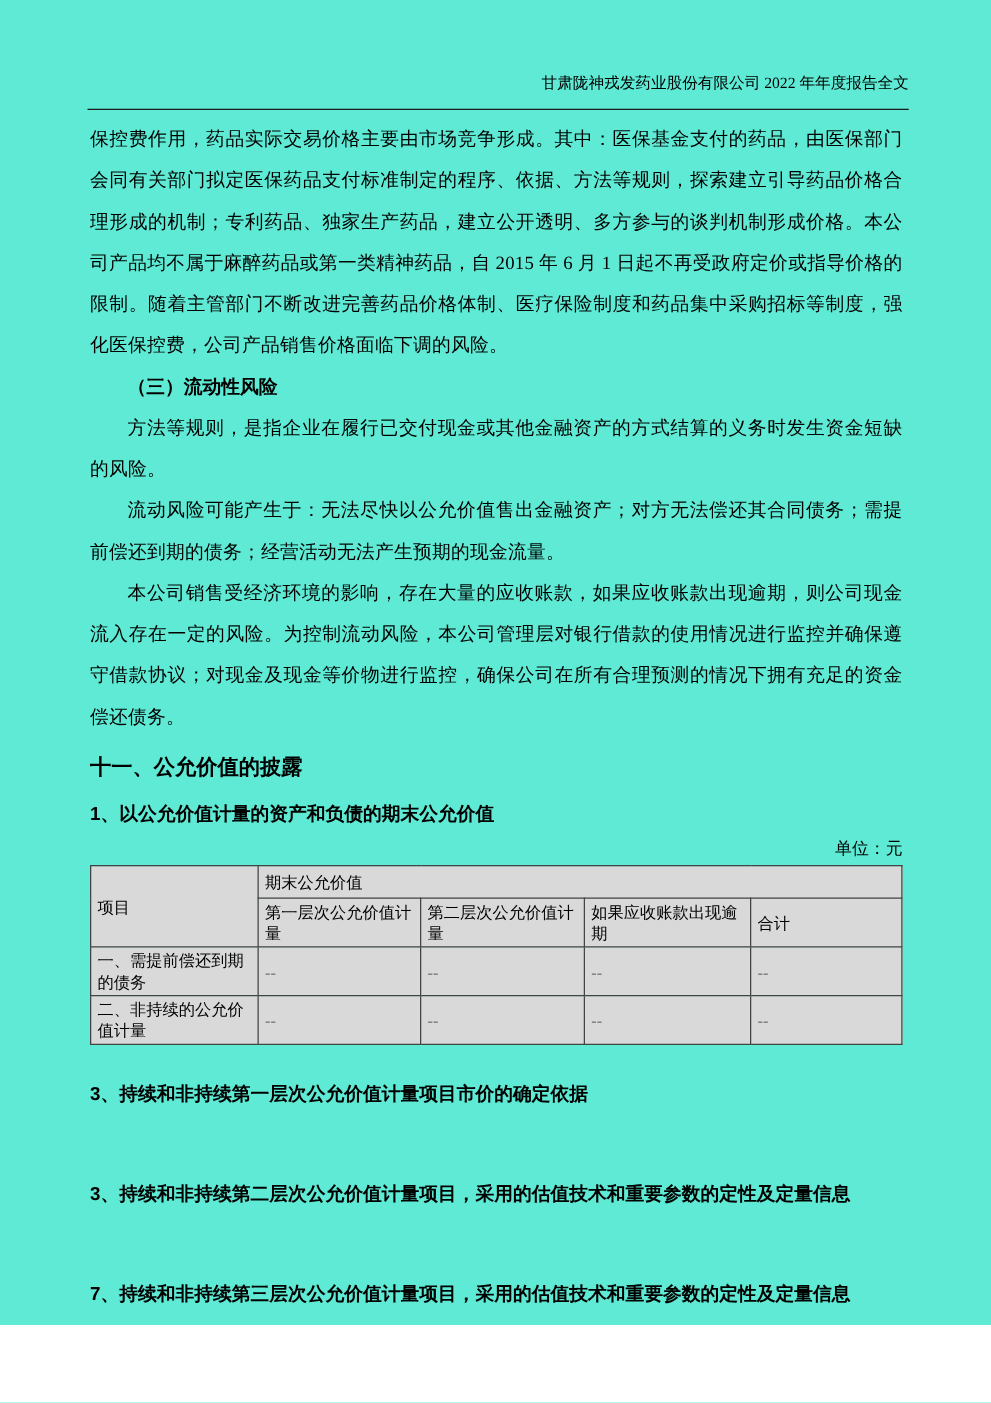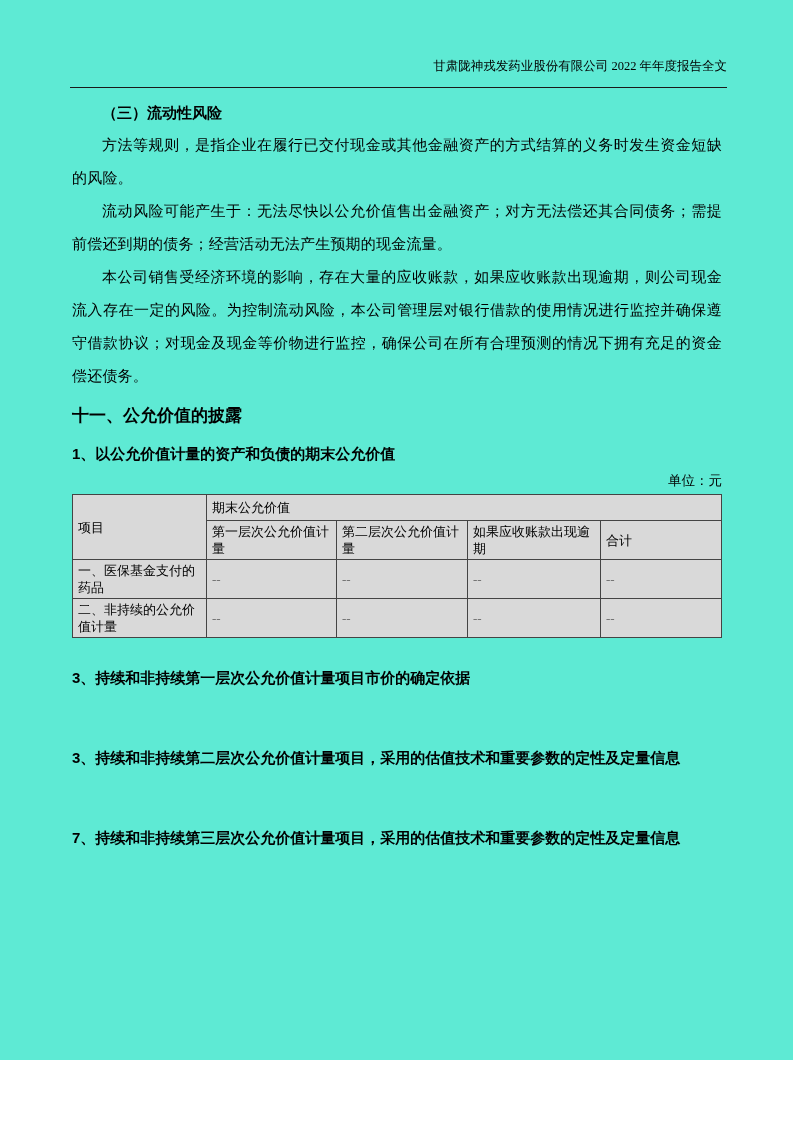--- a/index.html
+++ b/index.html
@@ -27,21 +27,21 @@
     width: 650px;
   }
   .body-p {
     font-size: 15px;
     line-height: 33px;
     text-align: justify;
     letter-spacing: 0.2px;
   }
   .indent { text-indent: 2em; }
   .h-sub {
-    font-family: Liberation Sans, sans-serif;
+    font-family: Liberation Serif, serif;
     font-weight: 700;
     font-size: 15px;
     line-height: 33px;
     text-indent: 2em;
   }
   .h-main {
     font-family: "Liberation Sans", "DejaVu Sans", sans-serif;
     font-weight: 700;
     font-size: 17px;
     line-height: 30px;
@@ -93,20 +93,21 @@
 <body>
 
 <div class="page">
 
   <div class="header">
     <span>甘肃陇神戎发药业股份有限公司 2022 年年度报告全文</span>
   </div>
 
   <div class="content">
 
+    <p class="body-p">保控费作用，药品实际交易价格主要由市场竞争形成。其中：医保基金支付的药品，由医保部门会同有关部门拟定医保药品支付标准制定的程序、依据、方法等规则，探索建立引导药品价格合理形成的机制；专利药品、独家生产药品，建立公开透明、多方参与的谈判机制形成价格。本公司产品均不属于麻醉药品或第一类精神药品，自 2015 年 6 月 1 日起不再受政府定价或指导价格的限制。随着主管部门不断改进完善药品价格体制、医疗保险制度和药品集中采购招标等制度，强化医保控费，公司产品销售价格面临下调的风险。</p>
 
     <p class="h-sub">（三）流动性风险</p>
 
     <p class="body-p indent">方法等规则，是指企业在履行已交付现金或其他金融资产的方式结算的义务时发生资金短缺的风险。</p>
 
     <p class="body-p indent">流动风险可能产生于：无法尽快以公允价值售出金融资产；对方无法偿还其合同债务；需提前偿还到期的债务；经营活动无法产生预期的现金流量。</p>
 
     <p class="body-p indent">本公司销售受经济环境的影响，存在大量的应收账款，如果应收账款出现逾期，则公司现金流入存在一定的风险。为控制流动风险，本公司管理层对银行借款的使用情况进行监控并确保遵守借款协议；对现金及现金等价物进行监控，确保公司在所有合理预测的情况下拥有充足的资金偿还债务。</p>
 
     <div class="h-main">十一、公允价值的披露</div>
@@ -128,21 +129,21 @@
           <td rowspan="2">项目</td>
           <td colspan="4">期末公允价值</td>
         </tr>
         <tr class="ch">
           <td>第一层次公允价值计量</td>
           <td>第二层次公允价值计量</td>
           <td>如果应收账款出现逾期</td>
           <td>合计</td>
         </tr>
         <tr class="dr">
-          <td class="row-label">一、医保基金支付的药品</td>
+          <td class="row-label">一、需提前偿还到期的债务</td>
           <td class="val">--</td>
           <td class="val">--</td>
           <td class="val">--</td>
           <td class="val">--</td>
         </tr>
         <tr class="dr">
           <td class="row-label">二、非持续的公允价值计量</td>
           <td class="val">--</td>
           <td class="val">--</td>
           <td class="val">--</td>

